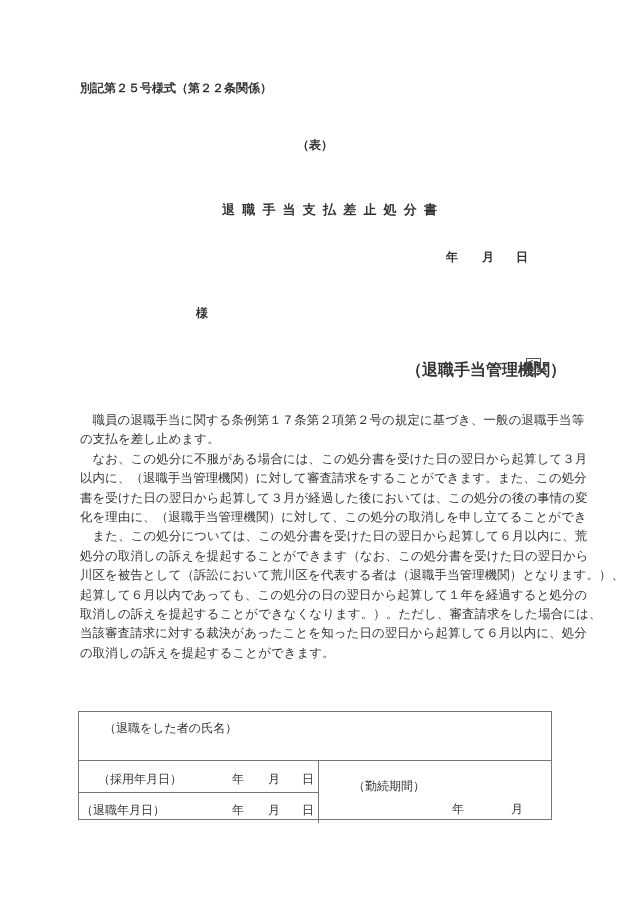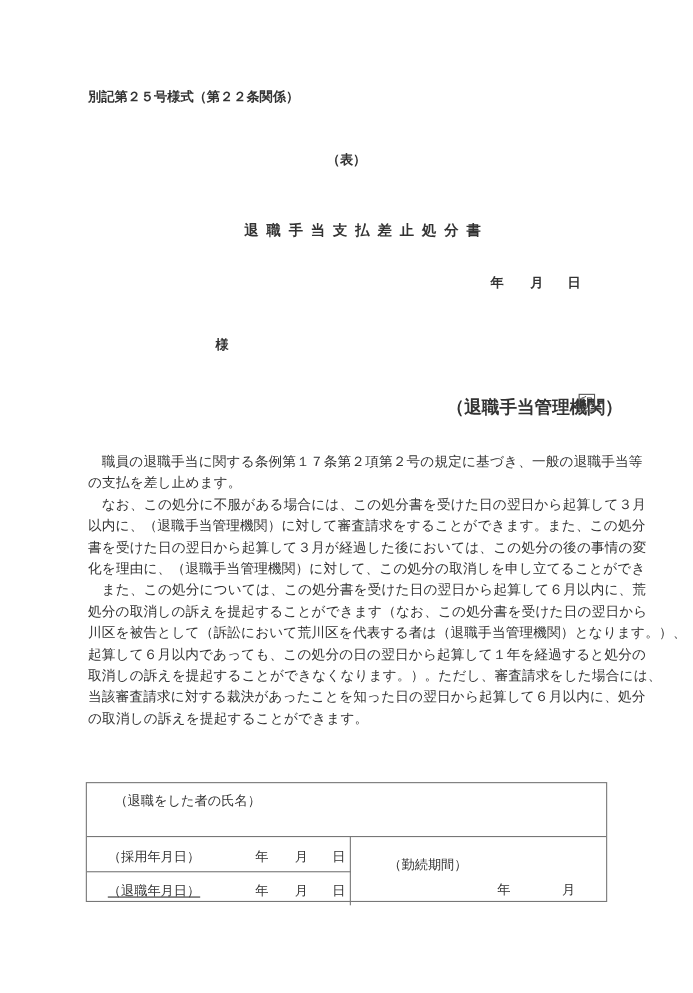--- a/index.html
+++ b/index.html
@@ -87,21 +87,21 @@
 
   <div class="hline" style="left:0; top:80px; width:240px;"></div>
 
   <div class="cell" style="left:25px; top:8px;">（退職をした者の氏名）</div>
 
   <div class="cell" style="left:19px; top:59px;">（採用年月日）</div>
   <div class="cell" style="left:153px; top:59px;">年</div>
   <div class="cell" style="left:189px; top:59px;">月</div>
   <div class="cell" style="left:223px; top:59px;">日</div>
 
-  <div class="cell" style="left:19px; top:90px;text-decoration:underline;">（退職年月日）</div>
+  <div class="cell" style="left:2px; top:90px;">（退職年月日）</div>
   <div class="cell" style="left:153px; top:90px;">年</div>
   <div class="cell" style="left:189px; top:90px;">月</div>
   <div class="cell" style="left:223px; top:90px;">日</div>
 
   <div class="cell" style="left:263px; top:66px;margin-left:11px;">（勤続期間）</div>
   <div class="cell" style="left:373px; top:89px;">年</div>
   <div class="cell" style="left:432px; top:89px;">月</div>
 </div>
 
 </body></html>

